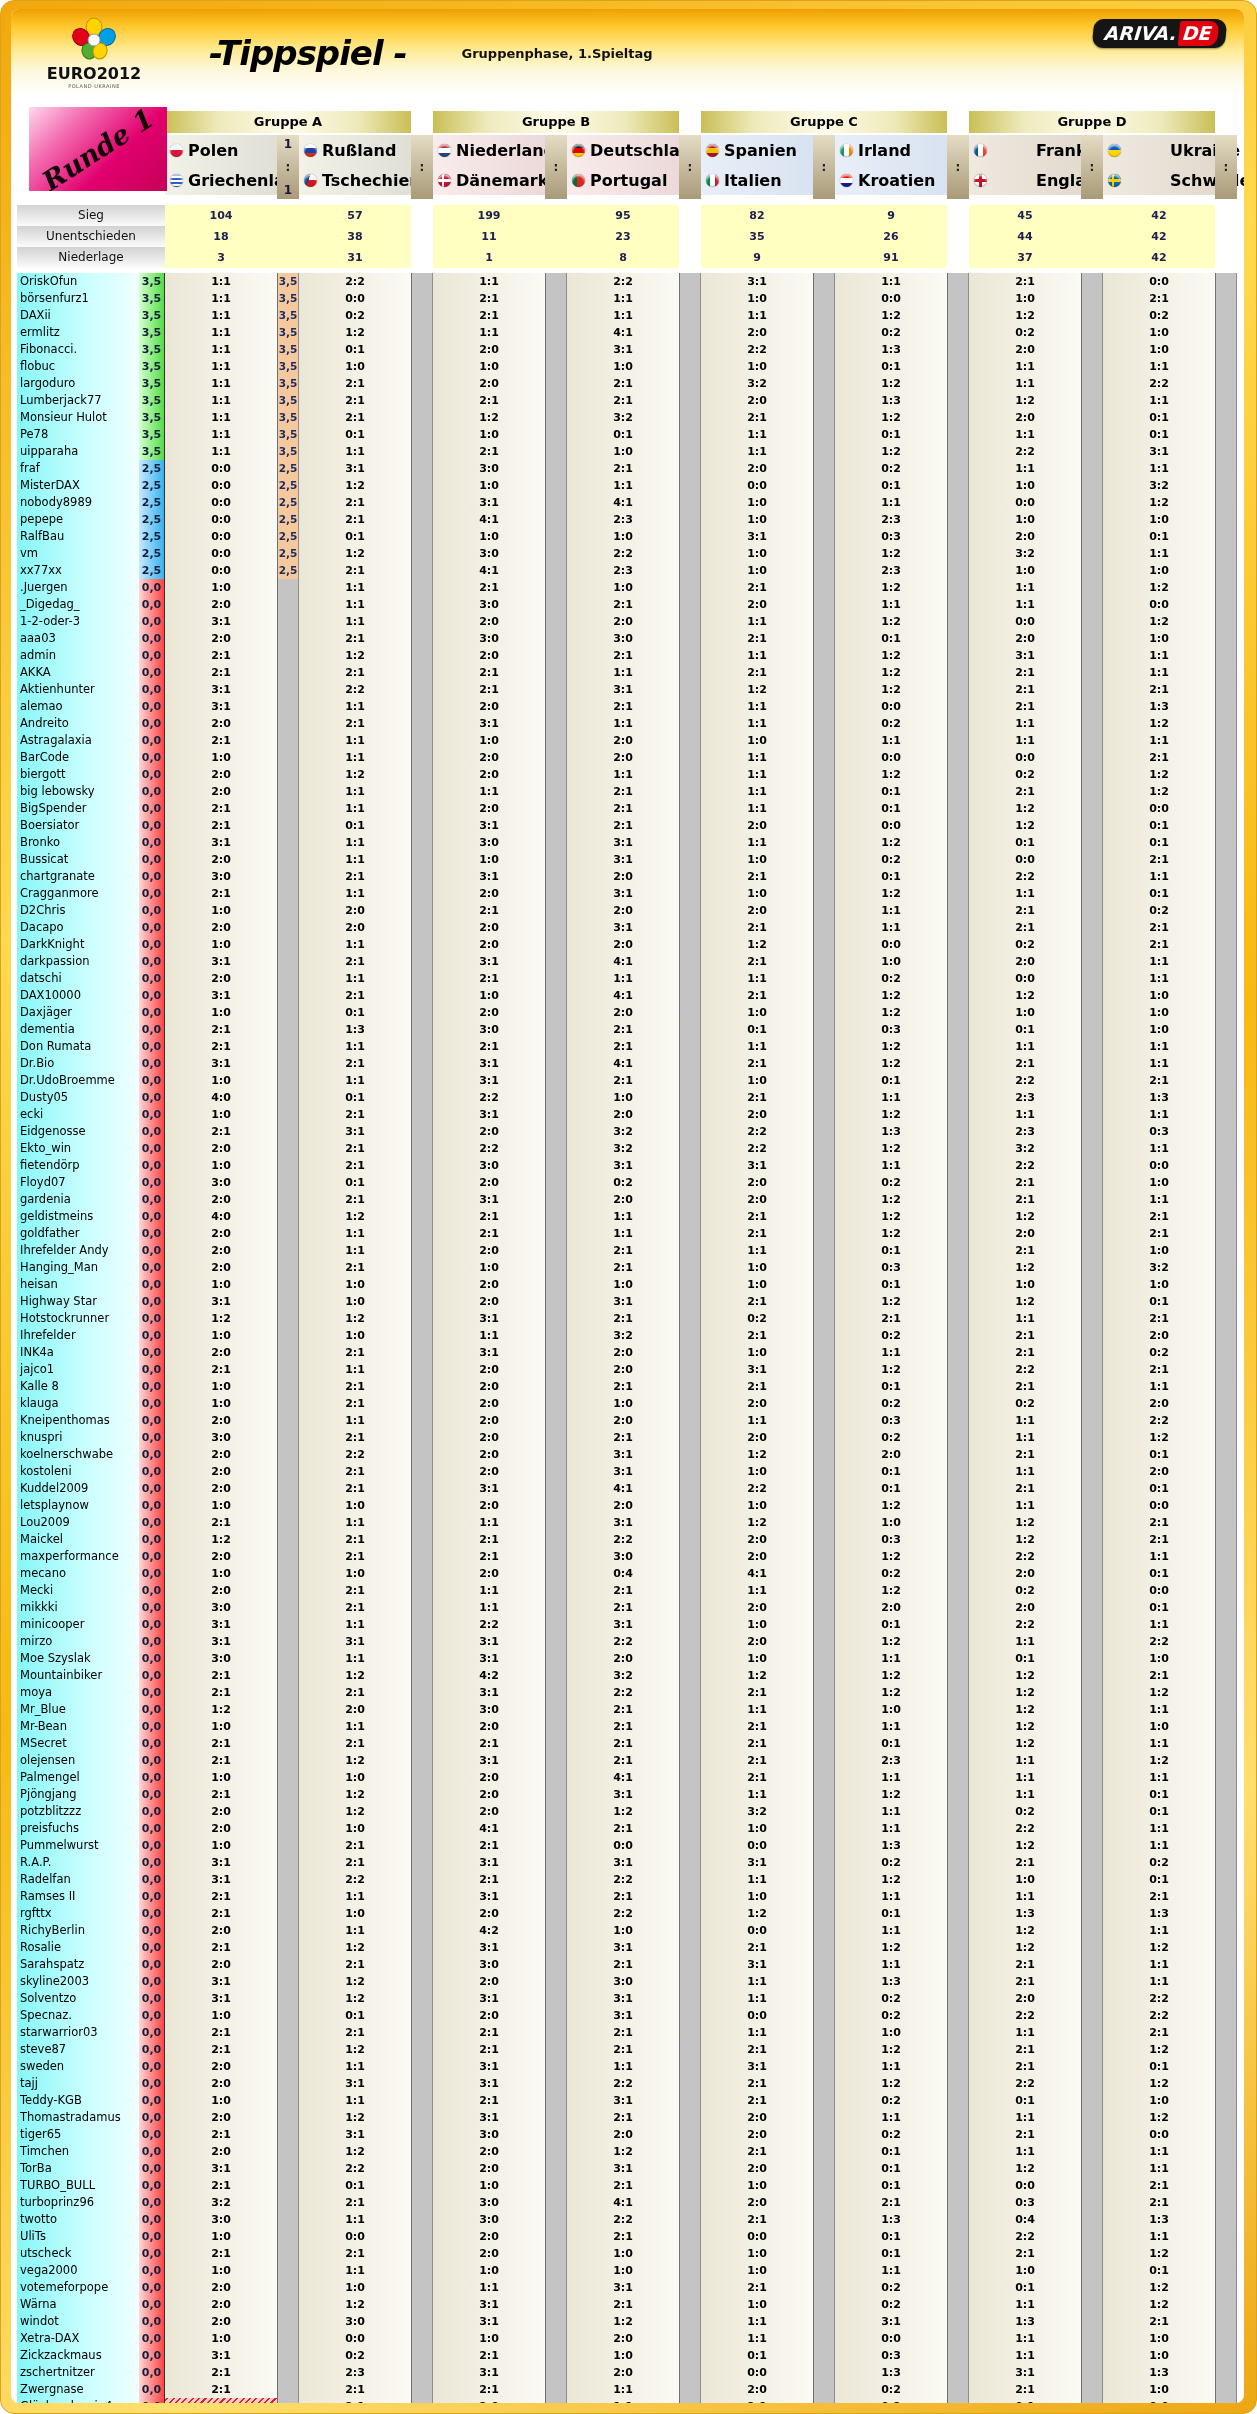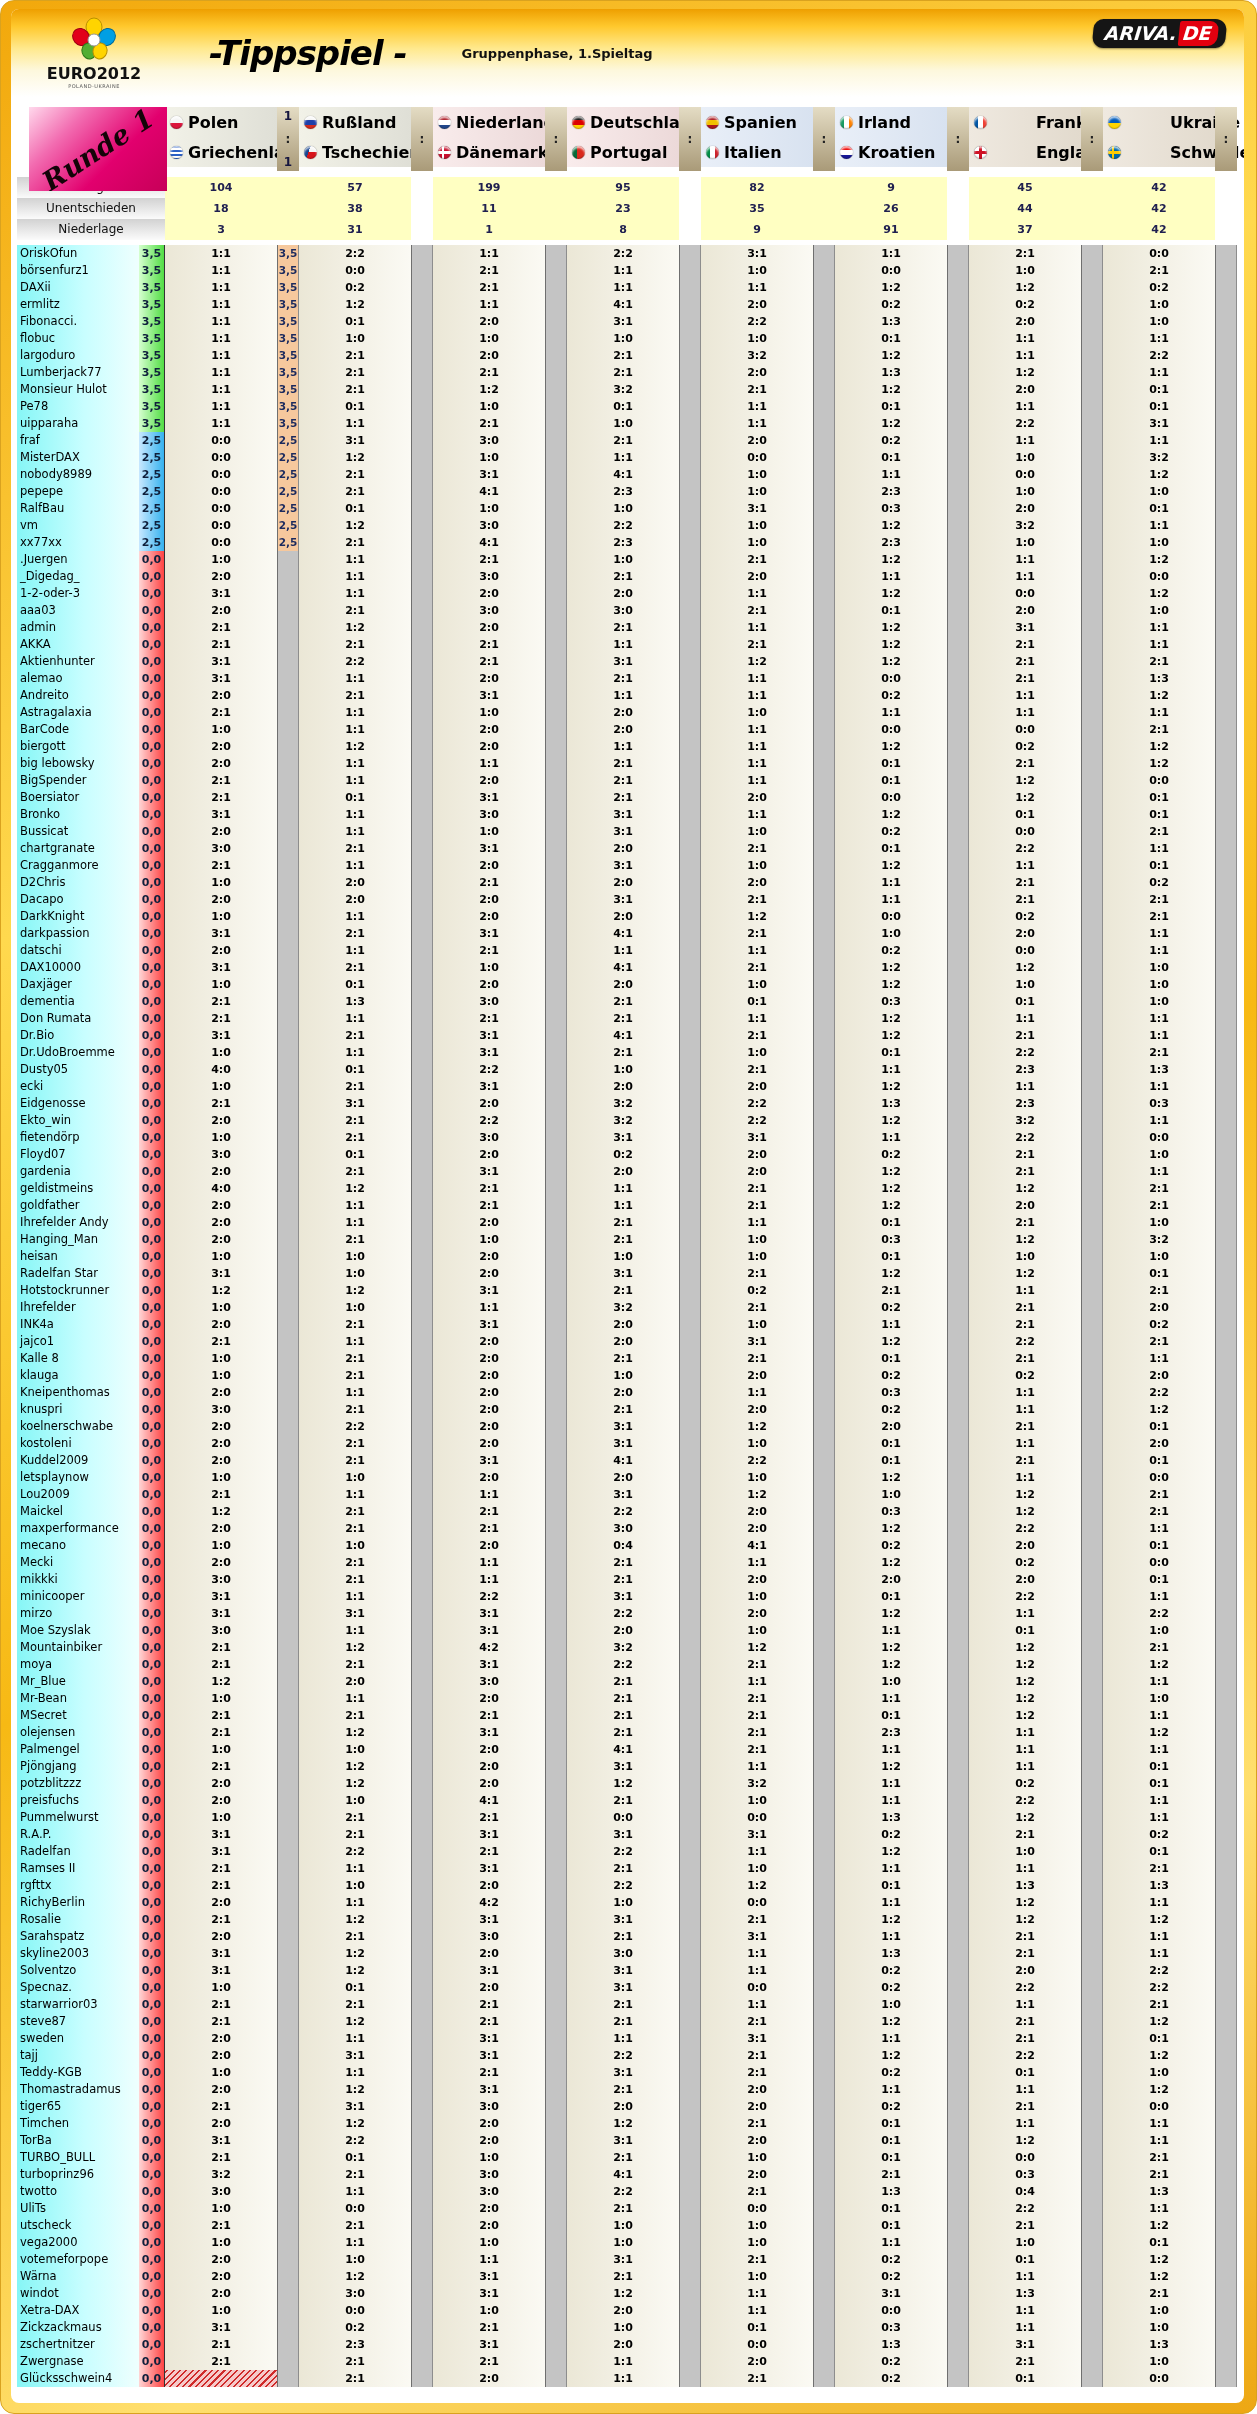--- a/index.html
+++ b/index.html
@@ -109,20 +109,31 @@
       <div class="subtitle">Gruppenphase, 1.Spieltag</div>
       <div class="ariva">
         <span class="ariva-name">ARIVA.</span><span class="ariva-de">DE</span>
       </div>
     </div>
 
     <div class="content">
       <div class="round-banner">
         <span>Runde 1</span>
       </div>
+      <div id="groupbar-band" class="band">
+          <div style="width: 148px; flex: 0 0 auto;"></div>
+          <div class="group-bar">Gruppe A</div>
+          <div class="bar-gap" style="width: 22px; flex: 0 0 auto;"></div>
+          <div class="group-bar">Gruppe B</div>
+          <div class="bar-gap" style="width: 22px; flex: 0 0 auto;"></div>
+          <div class="group-bar">Gruppe C</div>
+          <div class="bar-gap" style="width: 22px; flex: 0 0 auto;"></div>
+          <div class="group-bar">Gruppe D</div>
+          <div class="bar-gap" style="width: 22px; flex: 0 0 auto;"></div>
+        </div>
       <div id="team-band" class="band">
           <div style="width: 148px; flex: 0 0 auto;"></div>
           <div class="team-cell ga">
             <div class="team-line">
               <span class="flag pl"></span>
               <span>Polen</span>
             </div>
             <div class="team-line">
               <span class="flag gr"></span>
               <span>Griechenland</span>
@@ -1493,21 +1504,21 @@
             <div class="tip">1:0</div>
             <div class="sep"></div>
             <div class="tip">0:1</div>
             <div class="sep"></div>
             <div class="tip">1:0</div>
             <div class="sep"></div>
             <div class="tip">1:0</div>
             <div class="sep"></div>
           </div>
           <div class="prow">
-            <div class="pname">Radelfan Star</div>
+            <div class="pname">Highway Star</div>
             <div class="ptotal r">0,0</div>
             <div class="tip">3:1</div>
             <div class="sep"></div>
             <div class="tip">1:0</div>
             <div class="sep"></div>
             <div class="tip">2:0</div>
             <div class="sep"></div>
             <div class="tip">3:1</div>
             <div class="sep"></div>
             <div class="tip">2:1</div>

